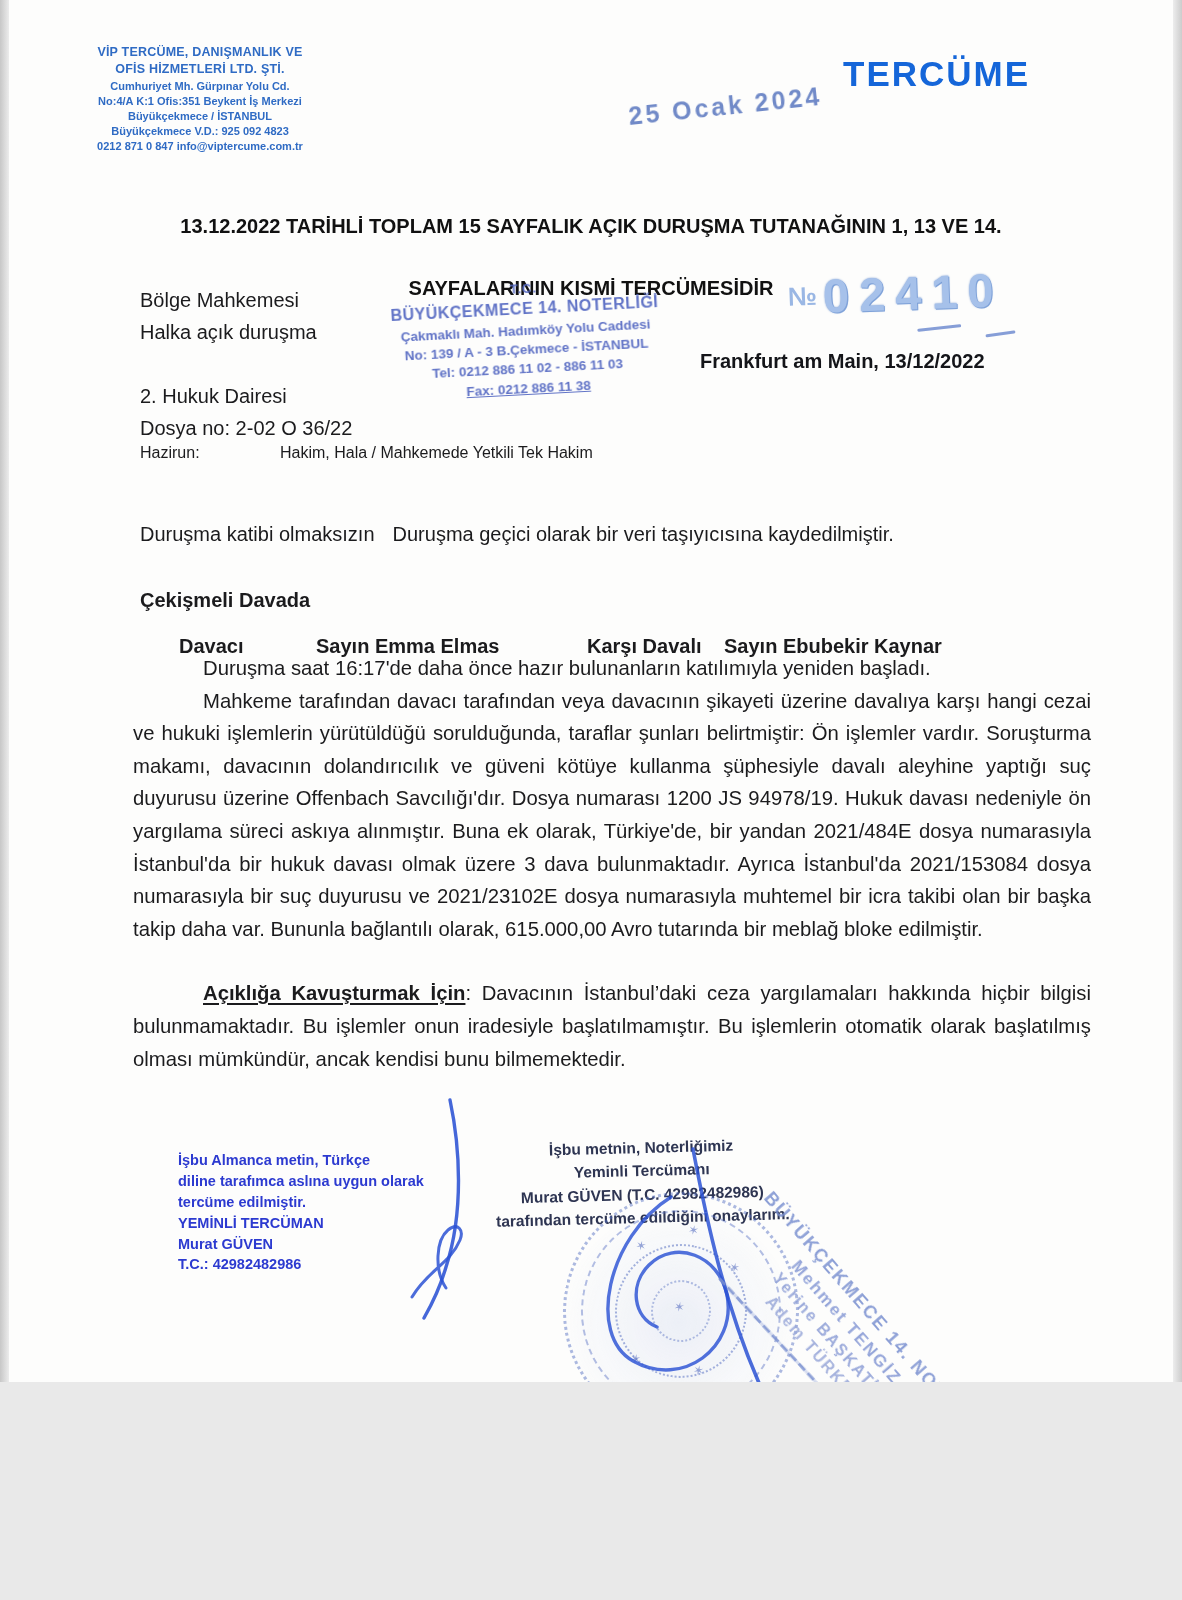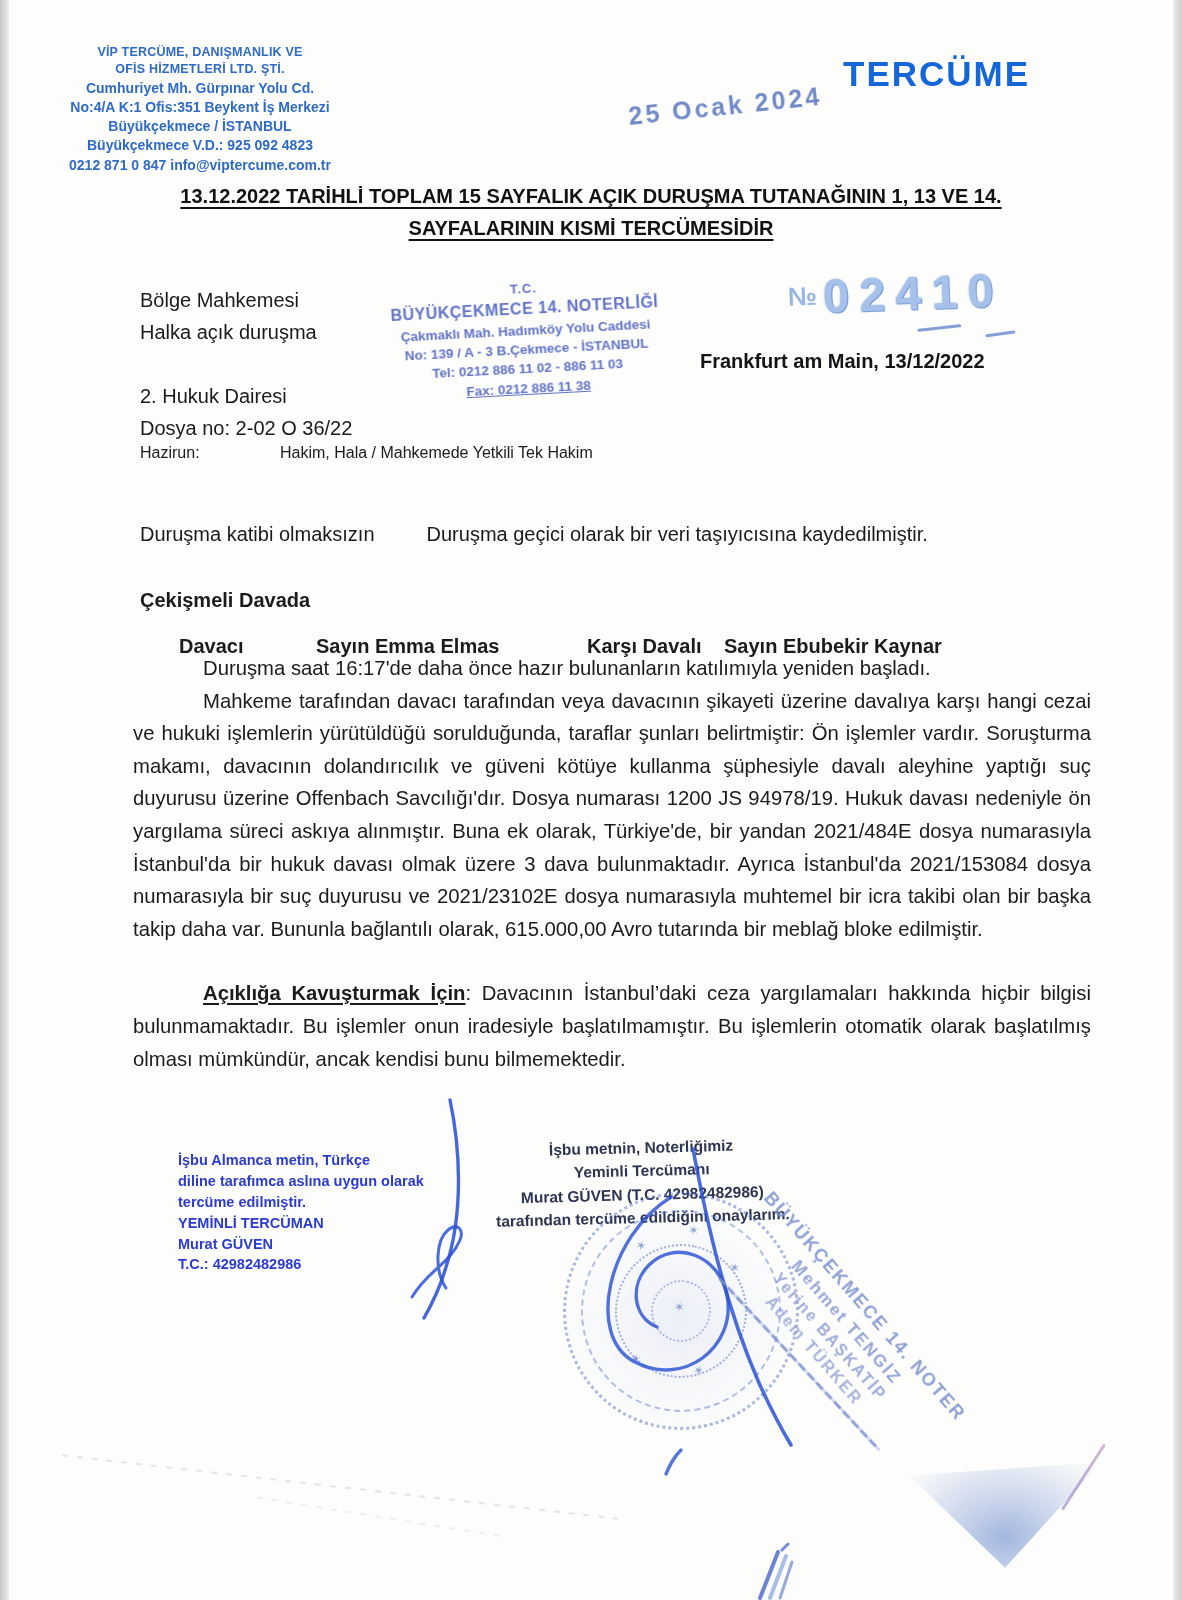--- a/index.html
+++ b/index.html
@@ -1,39 +1,39 @@
 <!DOCTYPE html>
 <html><head>
 <meta charset="utf-8">
 <style>
   html,body{margin:0;padding:0;background:#e9e9e9;}
   .page{
-    position:relative;width:1182px;height:1600px;margin:0 auto;
+    position:relative;width:1182px;height:1382px;margin:0 auto;
     background:#fdfdfc;overflow:hidden;
     font-family:"Liberation Sans", sans-serif;color:#1b1b1d;
   }
   .edge{position:absolute;top:0;height:1600px;width:9px;}
   .edge-left{left:0;background:linear-gradient(to right,#c7c7c7,#ececec);}
   .edge-right{right:0;background:linear-gradient(to left,#cccccc,#ededed);}
 
   
   .letterhead{position:absolute;left:60px;top:44px;width:280px;text-align:center;
     color:#2f6bc4;font-weight:bold;line-height:1.38;}
   .letterhead .lh-big{font-size:12.5px;letter-spacing:.2px;}
-  .letterhead .lh-small{font-size:14px;}
+  .letterhead .lh-small{font-size:11px;}
 
   .date-stamp{position:absolute;left:628px;top:90px;width:230px;
     transform:rotate(-6deg);font-size:25px;font-weight:bold;letter-spacing:3px;
     color:rgba(88,118,190,.85);filter:blur(.3px);}
   .brand-title{position:absolute;left:843px;top:54px;font-size:35px;font-weight:bold;
     letter-spacing:2px;color:#1566d9;}
 
   .heading{position:absolute;left:101px;top:180px;width:980px;text-align:center;
     font-size:20px;font-weight:bold;color:#111;line-height:1.62;}
-  .heading div{text-decoration:underline;text-decoration-thickness:2px;text-underline-offset:4px;}
+  .heading div{text-decoration-thickness:2px;text-underline-offset:4px;margin-top:30px;}
 
   .court-block{position:absolute;left:140px;top:284px;font-size:20px;line-height:32px;}
   .court-gap{height:32px;}
 
   .notary-stamp{position:absolute;left:356px;top:280px;width:340px;text-align:center;
     transform:rotate(-3deg);color:#5468c2;font-weight:bold;line-height:1.42;opacity:.92;
     filter:blur(.3px);}
   .notary-stamp .ns-tc{font-size:13px;letter-spacing:1px;}
   .notary-stamp .ns-title{font-size:16px;letter-spacing:.5px;}
   .notary-stamp .ns-line{font-size:13.5px;}
@@ -46,21 +46,21 @@
     color:#a6c1ea;text-shadow:0 0 2px #6e93cf,1px 1px 0 #86a8dc;}
   .no-dash{position:absolute;height:3px;background:#5d7ecb;opacity:.75;border-radius:2px;}
   .no-dash1{left:128px;top:62px;width:44px;transform:rotate(-4deg);}
   .no-dash2{left:196px;top:70px;width:30px;transform:rotate(-6deg);}
 
   .place-date{position:absolute;left:700px;top:350px;width:390px;text-align:left;
     font-size:20px;font-weight:bold;color:#141519;}
 
   .hazirun-row{position:absolute;left:140px;top:444px;display:flex;font-size:16px;}
   .hazirun-row .lbl{width:140px;}
-  .clerk-row{position:absolute;left:140px;top:523px;display:flex;gap:52px;font-size:20px;}
+  .clerk-row{position:absolute;left:140px;top:523px;display:flex;gap:18px;font-size:20px;}
   .case-type{position:absolute;left:140px;top:578px;font-size:20px;font-weight:bold;margin-top:11px;}
   .parties-row{position:absolute;left:140px;top:635px;font-size:20px;font-weight:bold;display:flex;}
   .parties-row .p1{width:137px;margin-left:39px;}
   .parties-row .p2{width:271px;}
   .parties-row .p3{width:137px;}
 
   .body-text{position:absolute;left:133px;top:652px;width:958px;font-size:20.3px;
     line-height:32.6px;text-align:justify;color:#1b1b1d;}
   .body-text p{margin:0;text-indent:70px;}
   .body-text .para3{margin-top:32px;}

